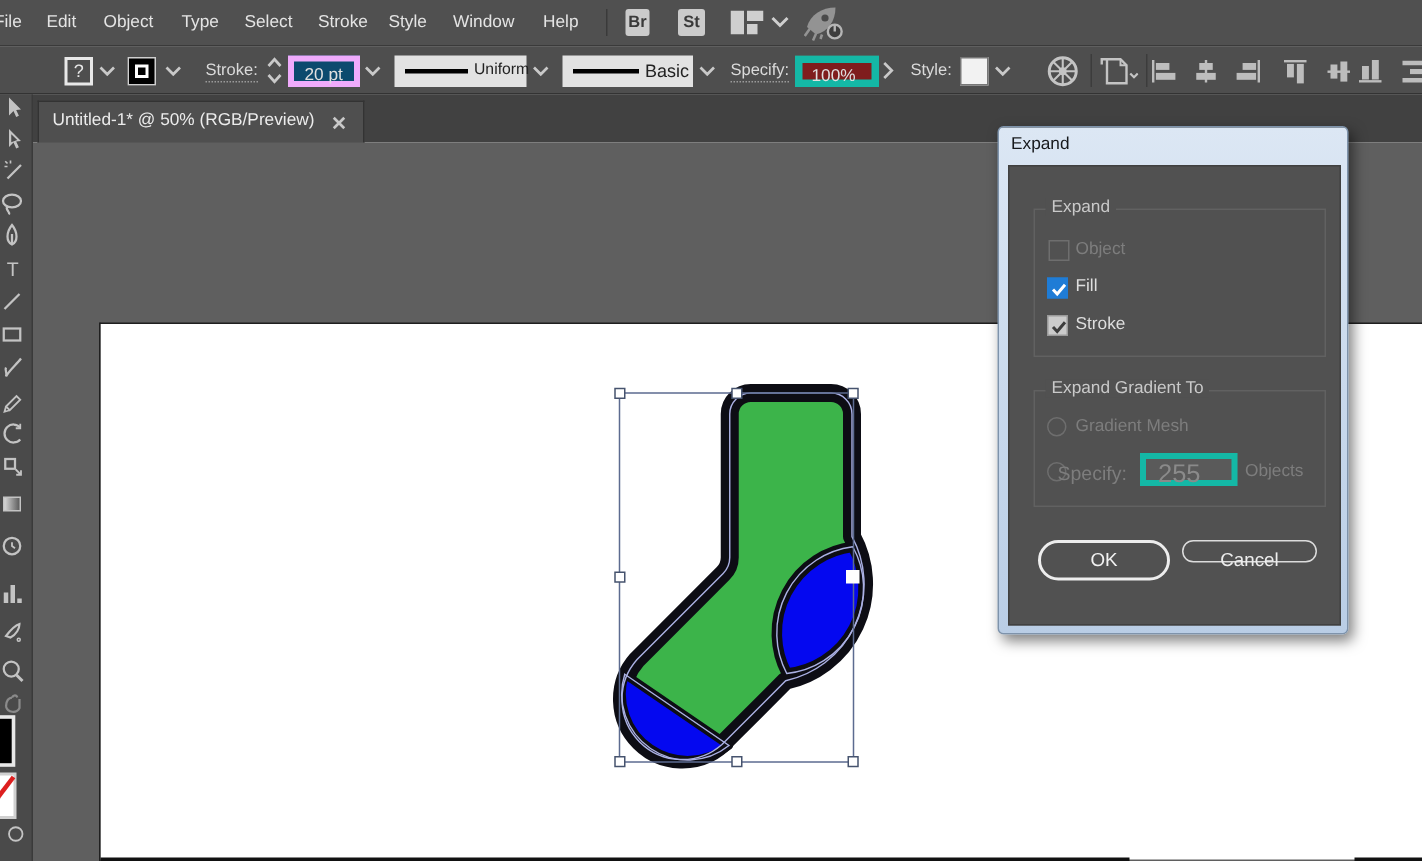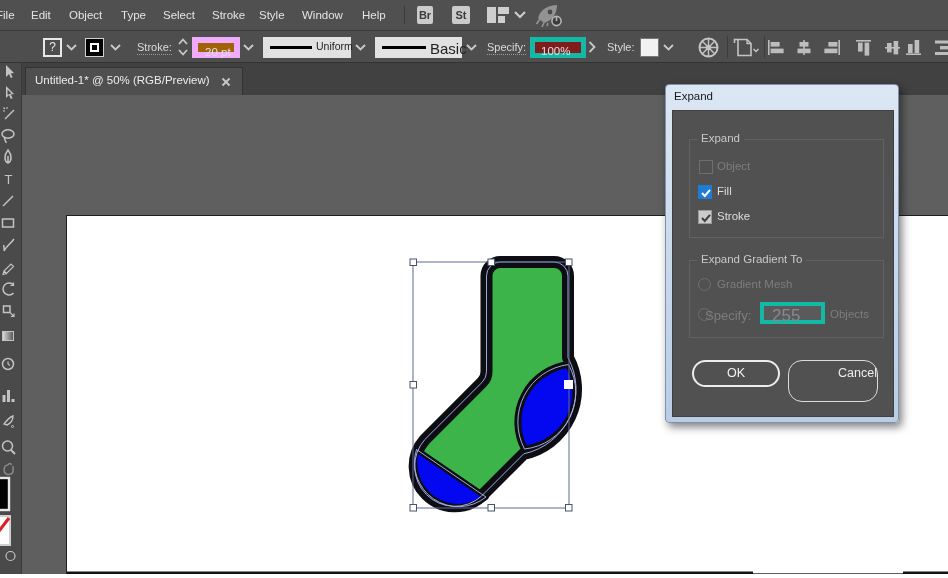--- a/index.html
+++ b/index.html
@@ -55,34 +55,34 @@
   </div>
   <svg class="abs" style="left:110px;top:13px" width="11" height="7" viewBox="0 0 11 7">
         <path d="M1 1 L5.5 5.5 L10 1" stroke="#c9c9c9" stroke-width="1.8" fill="none"></path>
       </svg>
 
   <span class="lbl" style="left:137px;top:9px">Stroke:</span>
   <svg class="abs" style="left:177px;top:6px" width="12" height="20" viewBox="0 0 12 20">
     <path d="M2 7 L6 2.5 L10 7" stroke="#c9c9c9" stroke-width="1.8" fill="none"></path>
     <path d="M2 13 L6 17.5 L10 13" stroke="#c9c9c9" stroke-width="1.8" fill="none"></path>
   </svg>
-  <div class="abs" style="left:192px;top:6px;width:48px;height:21px;background:#a16207;border:6px solid #f0abfc;color:#e0e0e0;font-size:11.5px;line-height:19px;padding-left:7px">20 pt</div>
+  <div class="abs" style="left:192px;top:6px;width:48px;height:21px;background:#0c4a6e;border:4px solid #f0abfc;color:#e0e0e0;font-size:11.5px;line-height:19px;padding-left:7px">20 pt</div>
   <svg class="abs" style="left:243px;top:13px" width="11" height="7" viewBox="0 0 11 7">
         <path d="M1 1 L5.5 5.5 L10 1" stroke="#c9c9c9" stroke-width="1.8" fill="none"></path>
       </svg>
 
   <div class="abs" style="left:263px;top:6px;width:88px;height:21px;background:#e2e2e2;color:#222;font-size:10.5px">
     <div class="abs" style="left:7px;top:9px;width:42px;height:3px;background:#000"></div>
     <span class="abs" style="left:53px;top:3px">Uniform</span>
   </div>
   <svg class="abs" style="left:355px;top:13px" width="11" height="7" viewBox="0 0 11 7">
         <path d="M1 1 L5.5 5.5 L10 1" stroke="#c9c9c9" stroke-width="1.8" fill="none"></path>
       </svg>
 
-  <div class="abs" style="left:375px;top:6px;width:87px;height:21px;background:#e2e2e2;color:#222;font-size:15px">
+  <div class="abs" style="left:375px;top:6px;width:87px;height:21px;background:#e2e2e2;color:#222;font-size:12px">
     <div class="abs" style="left:7px;top:9px;width:44px;height:3px;background:#000"></div>
     <span class="abs" style="left:55px;top:3px">Basic</span>
   </div>
   <svg class="abs" style="left:466px;top:13px" width="11" height="7" viewBox="0 0 11 7">
         <path d="M1 1 L5.5 5.5 L10 1" stroke="#c9c9c9" stroke-width="1.8" fill="none"></path>
       </svg>
 
   <span class="lbl" style="left:487px;top:9px">Specify:</span>
   <div class="abs" style="left:530px;top:6px;width:56px;height:21px;background:#7f1d1d;border:5px solid #14b8a6;color:#e0e0e0;font-size:11.5px;line-height:19px;padding-left:6px">100%</div>
   <svg class="abs" style="left:588px;top:10px" width="8" height="12" viewBox="0 0 8 12">
@@ -306,17 +306,17 @@
 
     <div class="abs" style="left:25px;top:167px;width:13px;height:13px;border:1.5px solid #6e6e6e;border-radius:50%"></div>
     <span class="abs" style="left:44px;top:167px;color:#7d7d7d;font-size:11.5px">Gradient Mesh</span>
 
     <div class="abs" style="left:25px;top:197px;width:13px;height:13px;border:1.5px solid #6e6e6e;border-radius:50%"></div>
     <span class="abs" style="left:32px;top:197px;color:#7d7d7d;font-size:13px">Specify:</span>
     <div class="abs" style="left:87px;top:191px;width:65px;height:22px;background:#5a5a5a;border:4px solid #14b8a6;color:#8a8a8a;font-size:17px;line-height:20px;padding-left:8px">255</div>
     <span class="abs" style="left:157px;top:197px;color:#7d7d7d;font-size:11.5px">Objects</span>
 
     <div class="abs" style="left:19px;top:249px;width:88px;height:27px;border:2.5px solid #ededed;border-radius:14px;color:#f2f2f2;font-size:12.5px;text-align:center;line-height:22px">OK</div>
-    <div class="abs" style="left:115px;top:249px;width:90px;height:42px;border:1.5px solid #dcdcdc;border-radius:14px;color:#ededed;font-size:12.5px;text-align:right;line-height:24px">Cancel</div>
+    <div class="abs" style="left:115px;top:249px;width:90px;height:15px;border:1.5px solid #dcdcdc;border-radius:14px;color:#ededed;font-size:12.5px;text-align:center;line-height:24px">Cancel</div>
   </div>
 </div>
 
 </div>
 
 </body></html>

